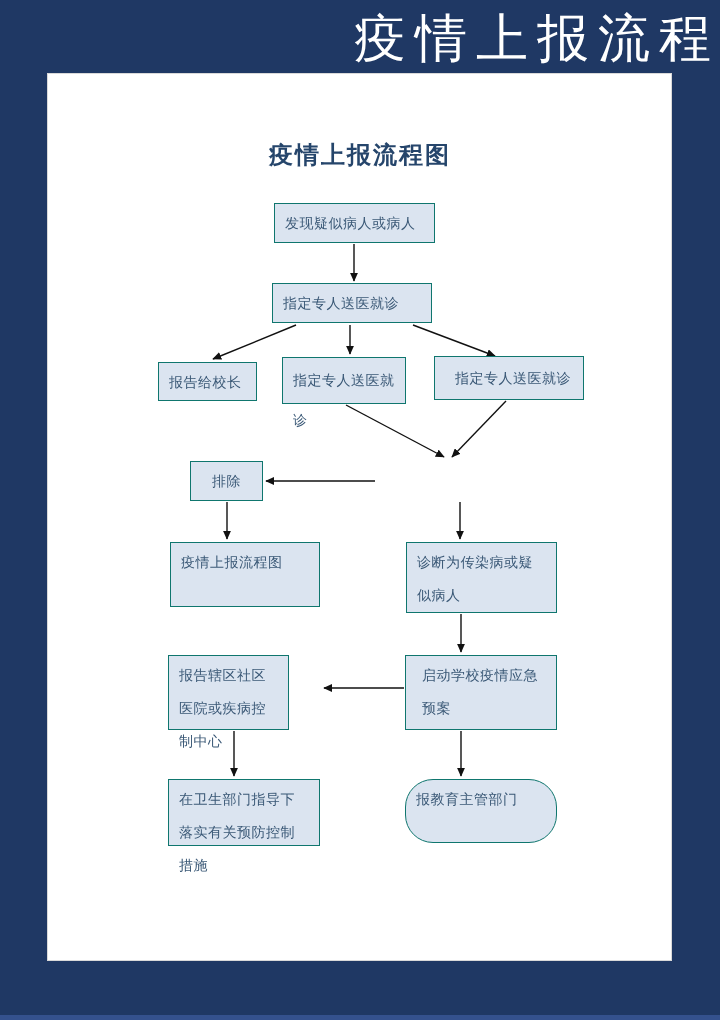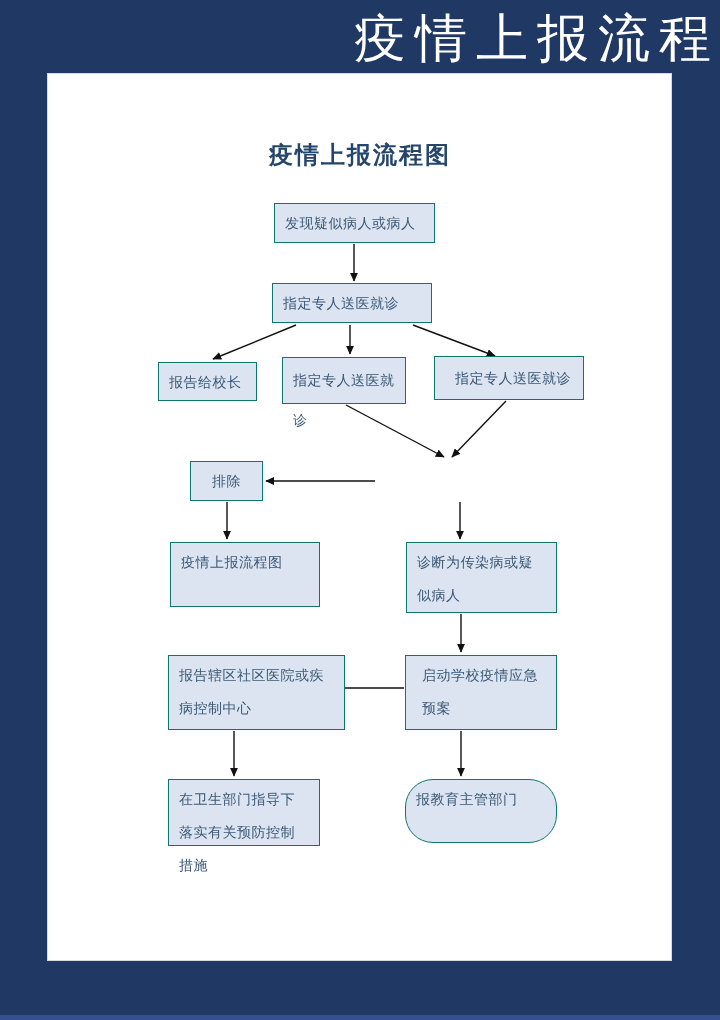--- a/index.html
+++ b/index.html
@@ -79,21 +79,21 @@
 
   <div class="node" style="left:434px; top:356px; width:150px; height:44px; line-height:37px;padding-left:20px;">指定专人送医就诊</div>
 
   <div class="node center" style="left:190px; top:461px; width:73px; height:40px;">排除</div>
 
 
   <div class="node" style="left:170px; top:542px; width:150px; height:65px;">疫情上报流程图</div>
 
   <div class="node" style="left:406px; top:542px; width:151px; height:71px;">诊断为传染病或疑似病人</div>
 
-  <div class="node" style="left:168px; top:655px; width:177px; height:75px;">报告辖区社区医院或疾病控制中心</div>
+  <div class="node" style="left:168px; top:655px; width:121px; height:75px;">报告辖区社区医院或疾病控制中心</div>
 
   <div class="node" style="left:405px; top:655px; width:152px; height:75px;padding-left:16px;">启动学校疫情应急预案</div>
 
   <div class="node" style="left:168px; top:779px; width:152px; height:67px;">在卫生部门指导下落实有关预防控制措施</div>
 
   <div class="node" style="left:405px; top:779px; width:152px; height:64px;border-radius:28px;">报教育主管部门</div>
 
   <div class="bottom-strip"></div>
 </div>
 

